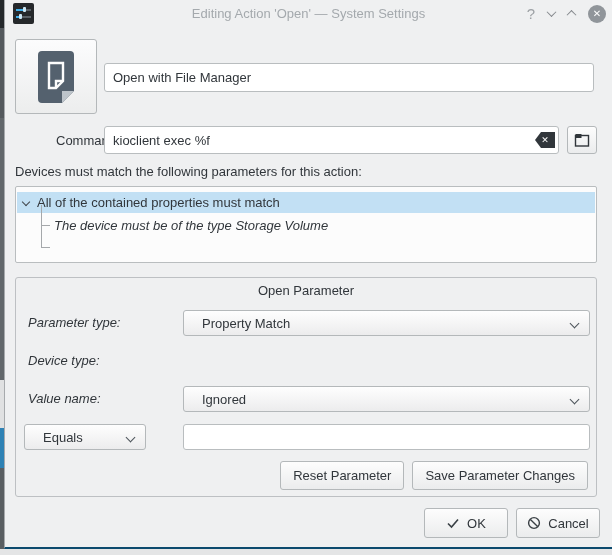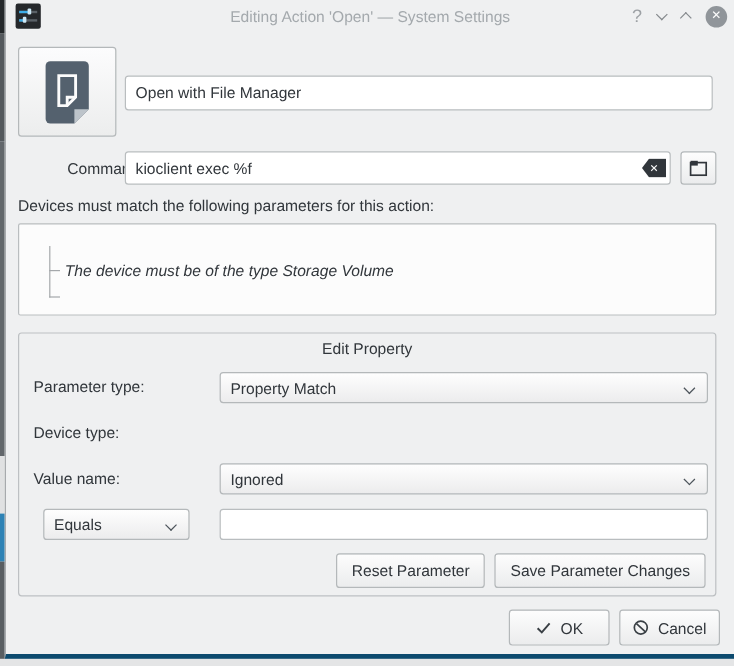--- a/index.html
+++ b/index.html
@@ -12,21 +12,21 @@
 
   
   .bg-sliver { position:absolute; left:0; top:0; width:4px; height:555px; }
   .bg-sliver .seg { position:absolute; left:0; width:4px; }
 
   
   .bottom-strip { position:absolute; left:0; top:549px; width:612px; height:6px; background:#e4e5e6; }
 
   .dialog {
     position:absolute; left:4px; top:0; width:608px; height:549px;
-    background:#eff0f1; border-left:1px solid #a7aaad; border-bottom:4px solid #0c4a6e;
+    background:#eff0f1; border-left:1px solid #a7aaad; border-bottom:2px solid #0c4a6e;
   }
 
   
   .titlebar { position:absolute; left:0; top:0; width:100%; height:27px; }
   .app-icon { position:absolute; left:8px; top:3px; width:21px; height:21px; background:#25282b; border-radius:2px; }
   .app-icon .track { position:absolute; left:3px; width:15px; height:2px; background:#5a6167; }
   .app-icon .fill { position:absolute; left:3px; height:2px; background:#3daee9; }
   .app-icon .knob { position:absolute; width:3px; height:5px; background:#cce8f6; border-radius:1px; }
   .title { position:absolute; left:0; right:0; top:0; height:27px; line-height:27px; text-align:center; color:#a4a9ad; }
   .tb-controls { position:absolute; right:6px; top:0; height:27px; display:flex; align-items:center; gap:13px; }
@@ -41,21 +41,21 @@
   .tinput {
     background:#ffffff; border:1px solid #b9bdbf; border-radius:3px;
     font:inherit; color:#31363b; padding:0 8px; outline:none;
   }
   .btn {
     background:linear-gradient(#fdfdfd,#ebeced); border:1px solid #b4b8ba; border-radius:3px;
     font:inherit; color:#31363b; display:flex; align-items:center; justify-content:center; gap:7px;
   }
   .dropdown {
     position:absolute; height:26px; background:linear-gradient(#fefefe,#ececed);
-    border:1px solid #b4b8ba; border-radius:3px; display:flex; align-items:center; padding:0 26px 0 8px;
+    border:1px solid #b4b8ba; border-radius:3px; display:flex; align-items:center; padding:0 26px 0 18px;
   }
   .dropdown .dchev { position:absolute; right:11px; top:9px; width:7px; height:7px;
     border-right:1.4px solid #4d545b; border-bottom:1.4px solid #4d545b; transform:rotate(45deg); }
 
   
   .big-icon-btn { position:absolute; left:10px; top:39px; width:82px; height:75px;
     background:linear-gradient(#fcfcfd,#eceded); border:1px solid #b4b8ba; border-radius:3px;
     display:flex; align-items:center; justify-content:center; }
   .name-input { position:absolute; left:99px; top:63px; width:490px; height:29px; }
 
@@ -78,23 +78,23 @@
     border-right:1.4px solid #41464b; border-bottom:1.4px solid #41464b; transform:rotate(45deg); }
   .tree-root-label { margin-left:20px; }
   .tree-vline { position:absolute; left:25px; top:18px; width:1px; height:43px; background:#a5a8ab; }
   .tree-tick { position:absolute; left:25px; width:9px; height:1px; background:#a5a8ab; }
   .tree-child { position:absolute; left:38px; height:21px; display:flex; align-items:center;font-style:italic; }
 
   
   .groupbox { position:absolute; left:10px; top:277px; width:582px; height:220px;
     border:1px solid #bdc0c3; border-radius:3px; }
   .gb-title { position:absolute; left:0; right:0; top:5px; text-align:center; }
-  .gb-label { position:absolute; left:12px; line-height:26px; }
+  .gb-label { position:absolute; left:12px; line-height:26px;font-style:italic; }
   .gb-dd { left:167px; width:407px; }
-  .equals-dd { left:20px; width:122px; }
+  .equals-dd { left:8px; width:122px; }
   .value-input { position:absolute; left:167px; top:146px; width:407px; height:26px; }
   .gb-buttons { position:absolute; right:8px; top:183px; display:flex; gap:8px; }
   .gb-buttons .btn { height:29px; padding:0 12px; }
 
   
   .footer-btn { position:absolute; top:508px; height:30px; }
   .ok-btn { left:419px; width:84px; }
   .cancel-btn { left:511px; width:84px; }
 </style>
 </head>
@@ -148,28 +148,32 @@
     <button class="btn folder-btn">
       <svg width="18" height="16" viewBox="0 0 18 16">
         <rect x="2.5" y="2" width="6" height="4" fill="#31363b"></rect>
         <rect x="2.5" y="3.5" width="13" height="10.5" fill="none" stroke="#31363b" stroke-width="1.4"></rect>
       </svg>
     </button>
 
     <div class="caption">Devices must match the following parameters for this action:</div>
 
     <div class="tree">
+      <div class="tree-row-root selected">
+        <span class="expander"></span>
+        <span class="tree-root-label">All of the contained properties must match</span>
+      </div>
       <div class="tree-vline"></div>
       <div class="tree-tick" style="top:38px"></div>
       <div class="tree-tick" style="top:60px"></div>
       <div class="tree-child" style="top:28px">The device must be of the type Storage Volume</div>
     </div>
 
     <div class="groupbox">
-      <div class="gb-title">Edit Property</div>
+      <div class="gb-title">Open Parameter</div>
 
       <label class="gb-label" style="top:32px">Parameter type:</label>
       <div class="dropdown gb-dd" style="top:32px">
         <span>Property Match</span>
         <span class="dchev"></span>
       </div>
 
       <label class="gb-label" style="top:70px">Device type:</label>
 
       <label class="gb-label" style="top:108px">Value name:</label>

